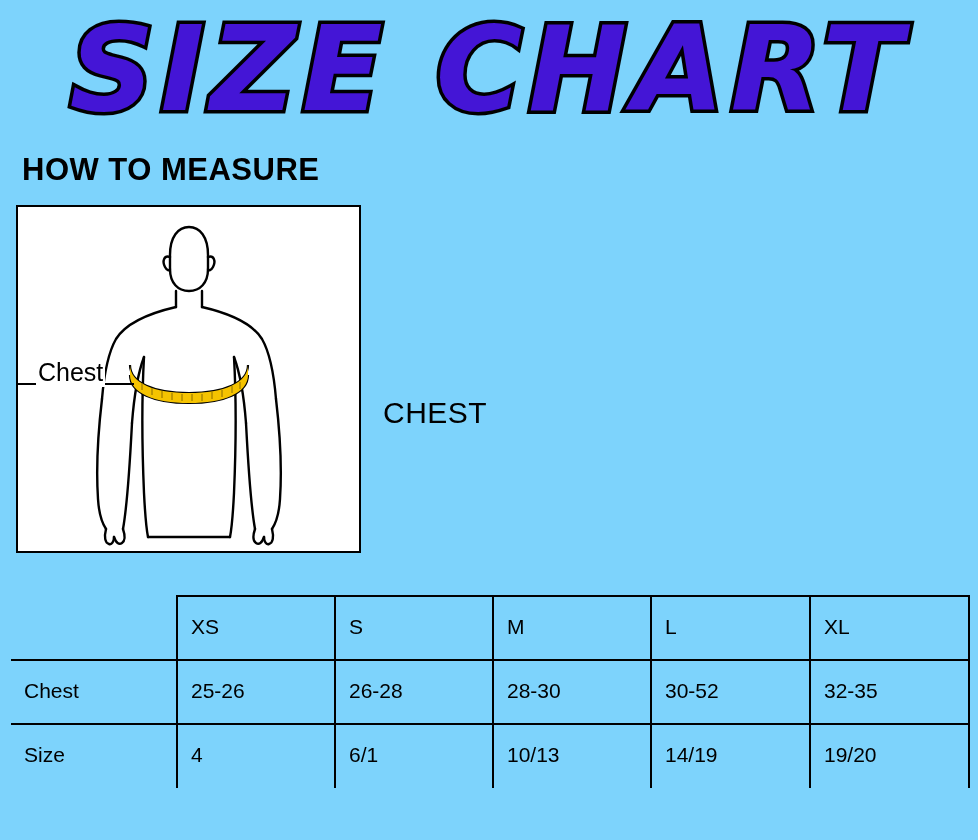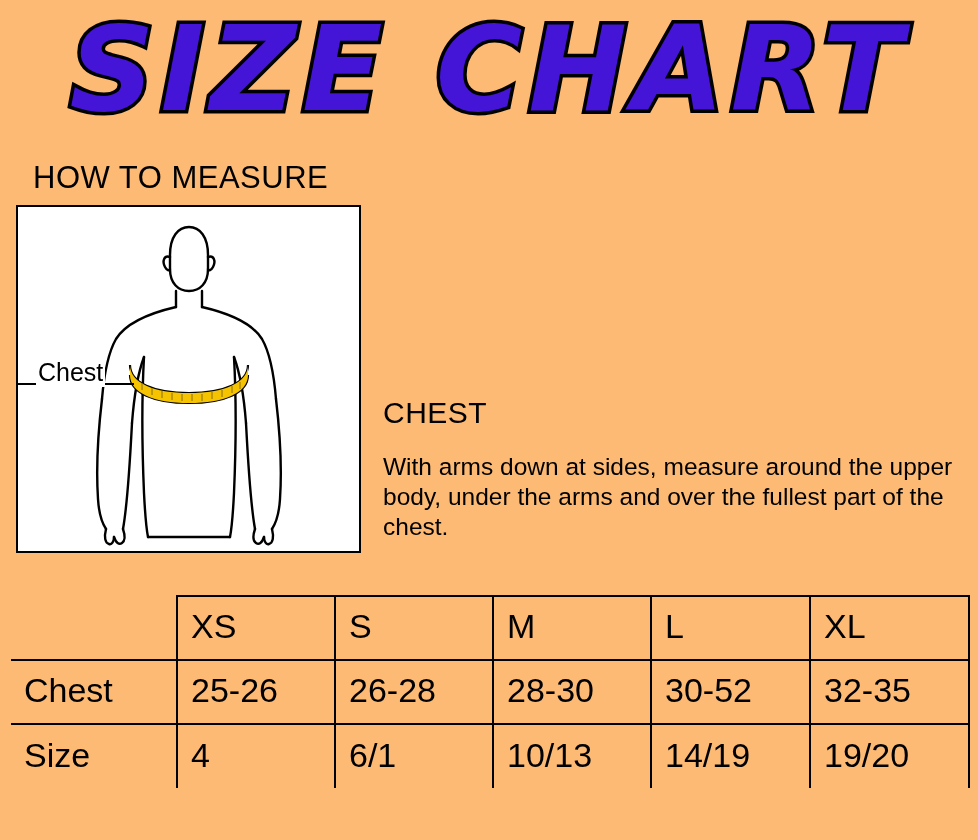--- a/index.html
+++ b/index.html
@@ -9,21 +9,21 @@
     width: 978px;
     height: 840px;
     background: #ffffff;
     font-family: "Liberation Sans", sans-serif;
     overflow: hidden;
   }
   .page {
     position: relative;
     width: 978px;
     height: 840px;
-    background: #fdba74;
+    background: #7dd3fc;
   }
 
   
   .title {
     position: absolute;
     left: 8px;
     top: -6px;
     width: 962px;
     height: 150px;
     font-family: "DejaVu Sans", sans-serif;
@@ -37,26 +37,25 @@
     paint-order: stroke fill;
     text-transform: uppercase;
     font-style: italic;
     white-space: nowrap;
   }
 
   
   .howto {
     position: absolute;
     left: 22px;
-    top: 160px;
+    top: 152px;
     font-size: 31px;
-    font-weight: 400;
+    font-weight: 700;
     letter-spacing: 0.5px;
     color: #000;
-    margin-left: 11px;
   }
 
   
   .figure-box {
     position: absolute;
     left: 16px;
     top: 205px;
     width: 345px;
     height: 348px;
     border: 2px solid #000;
@@ -99,21 +98,21 @@
   .size-table {
     position: absolute;
     left: 11px;
     top: 595px;
     width: 958px;
     border-collapse: collapse;
     table-layout: fixed;
   }
   .size-table td {
     height: 64px;
-    font-size: 34px;
+    font-size: 21px;
     color: #000;
     padding: 0 0 3px 13px;
     vertical-align: middle;
     border: 2px solid #000;
   }
   .size-table col.c0 { width: 166px; }
   .size-table col.c1 { width: 158px; }
   .size-table col.c2 { width: 158px; }
   .size-table col.c3 { width: 158px; }
   .size-table col.c4 { width: 159px; }
@@ -194,21 +193,20 @@
         </g>
       </g>
 
       <line x1="0" y1="177" x2="116" y2="177" stroke="#000" stroke-width="2.2"></line>
     </svg>
   </div>
 
   <div class="chest-label">Chest</div>
 
   <div class="chest-heading">CHEST</div>
-  <div class="chest-desc">With arms down at sides, measure around the upper body, under the arms and over the fullest part of the chest.</div>
 
   <table class="size-table">
     <colgroup>
       <col class="c0">
         <col class="c1">
         <col class="c2">
         <col class="c3">
         <col class="c4">
         <col class="c5">
     </colgroup>

